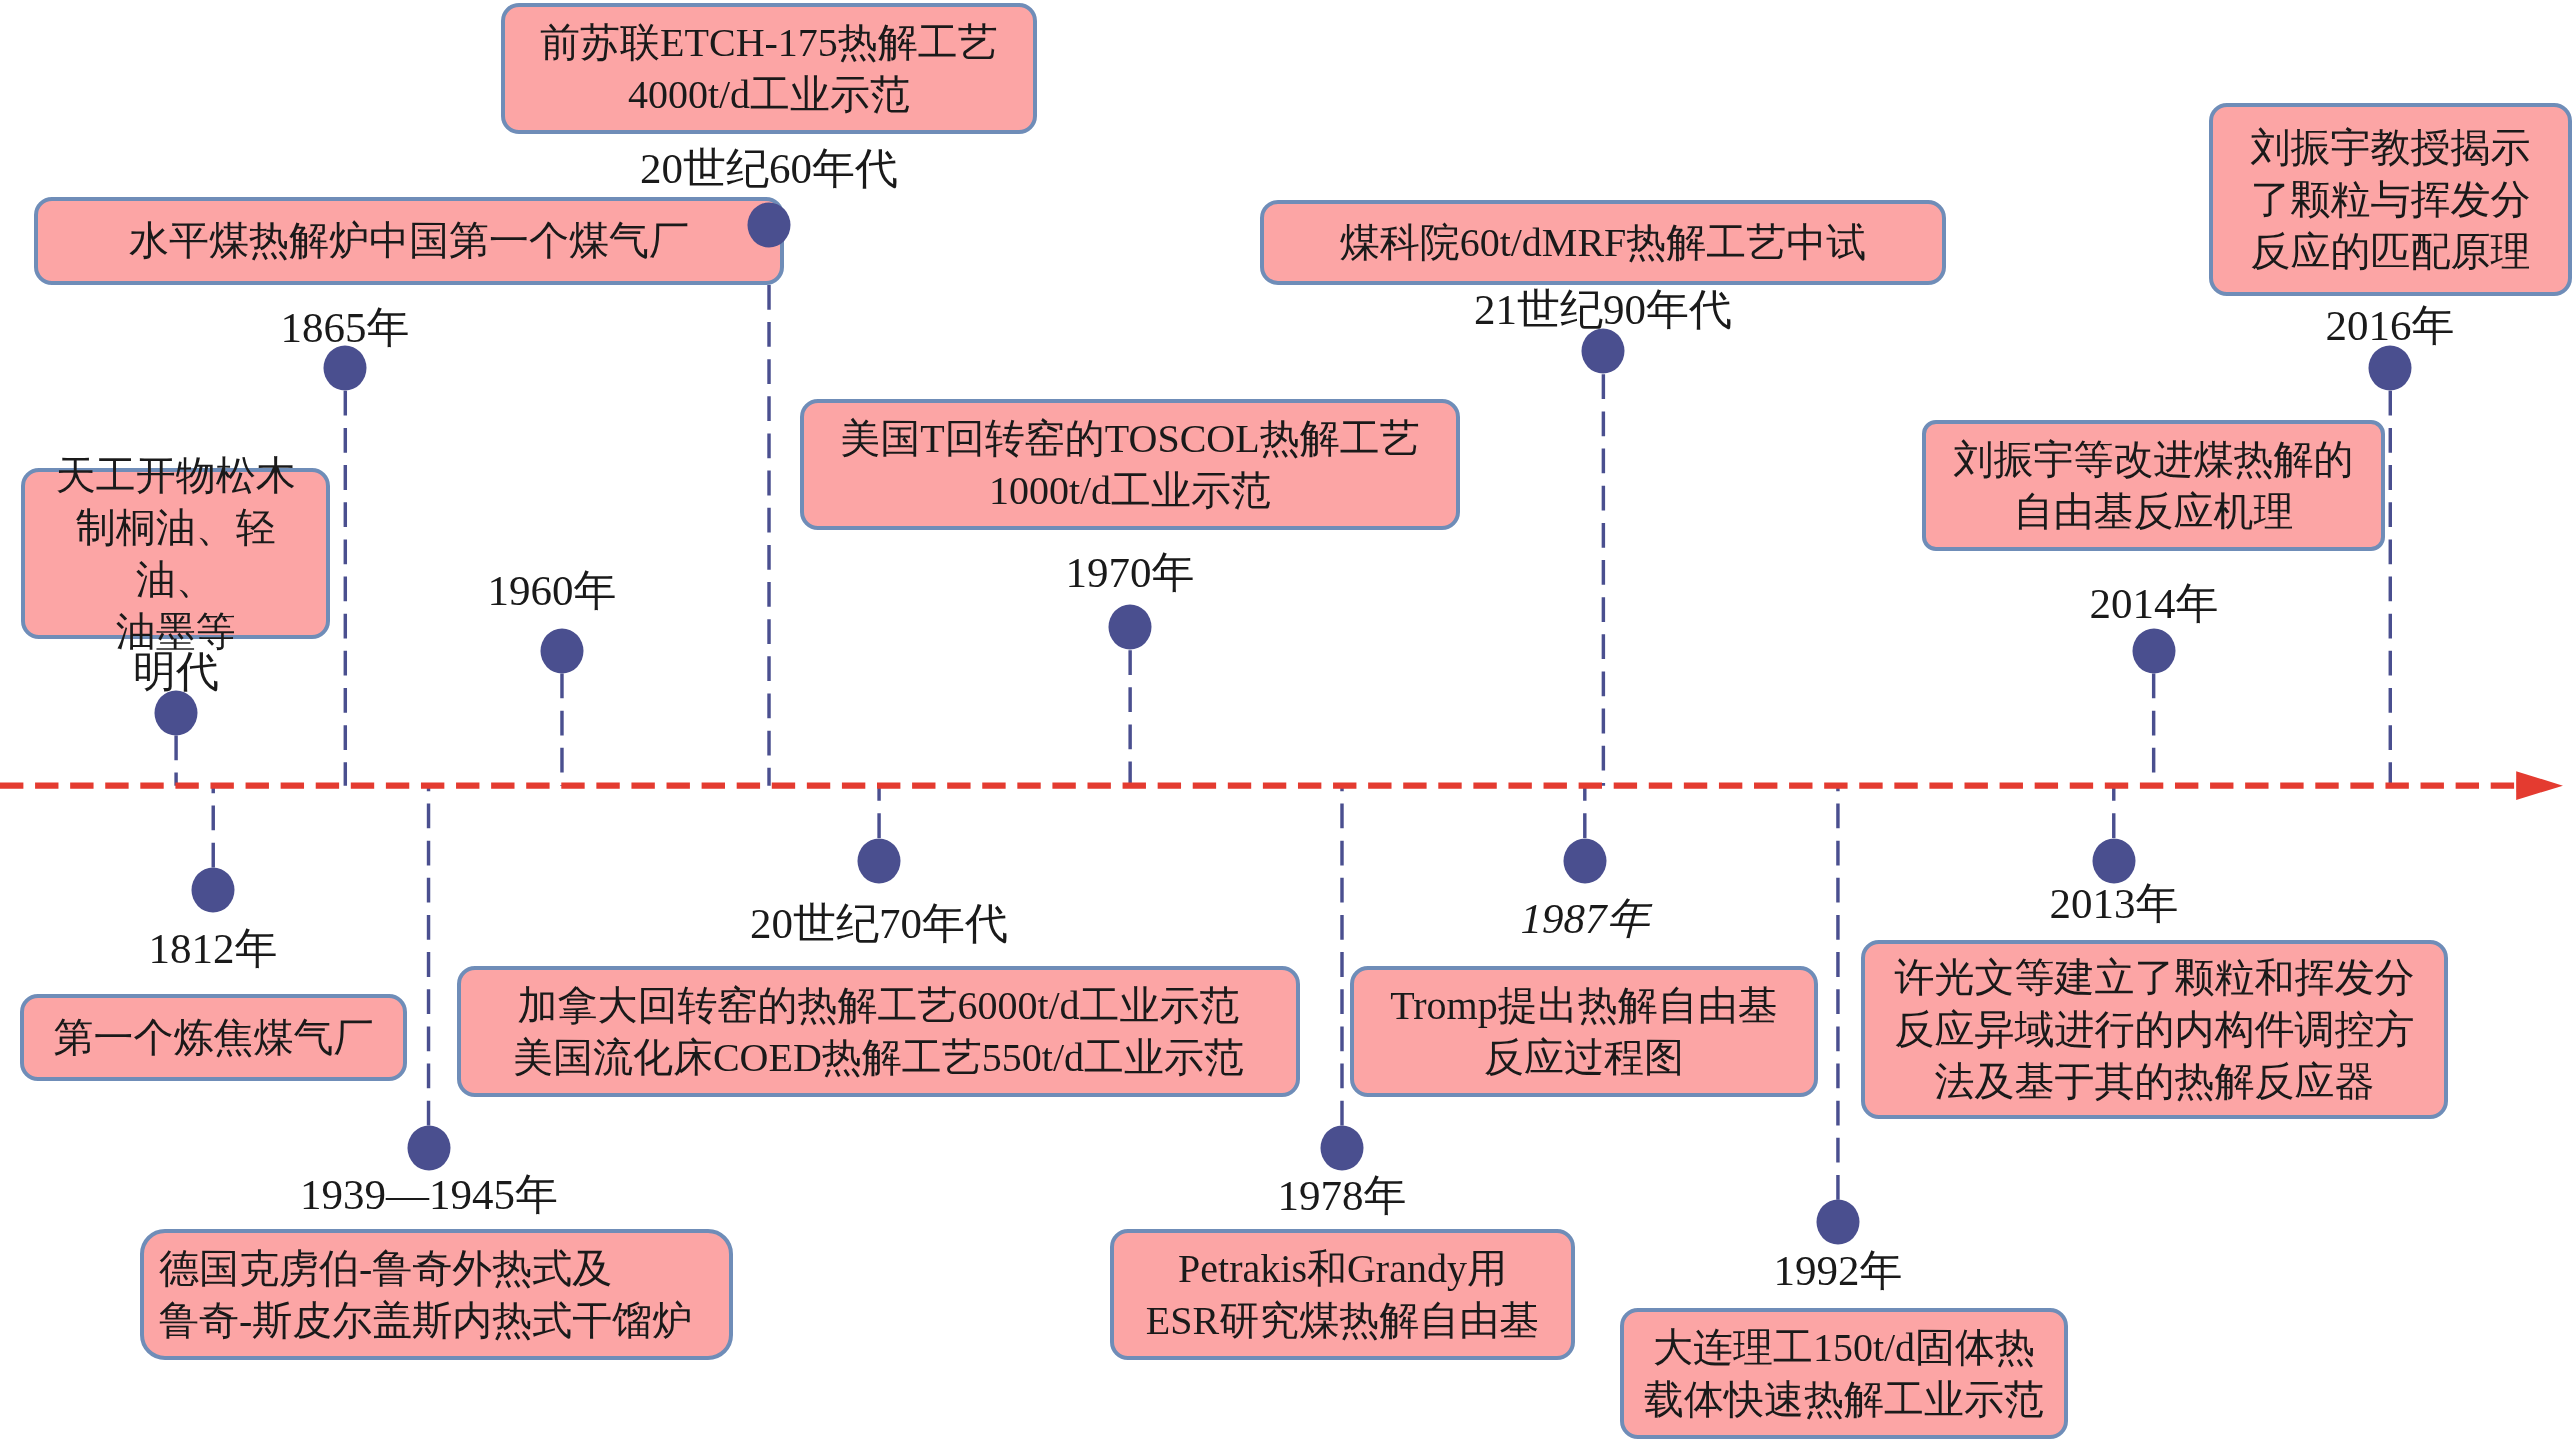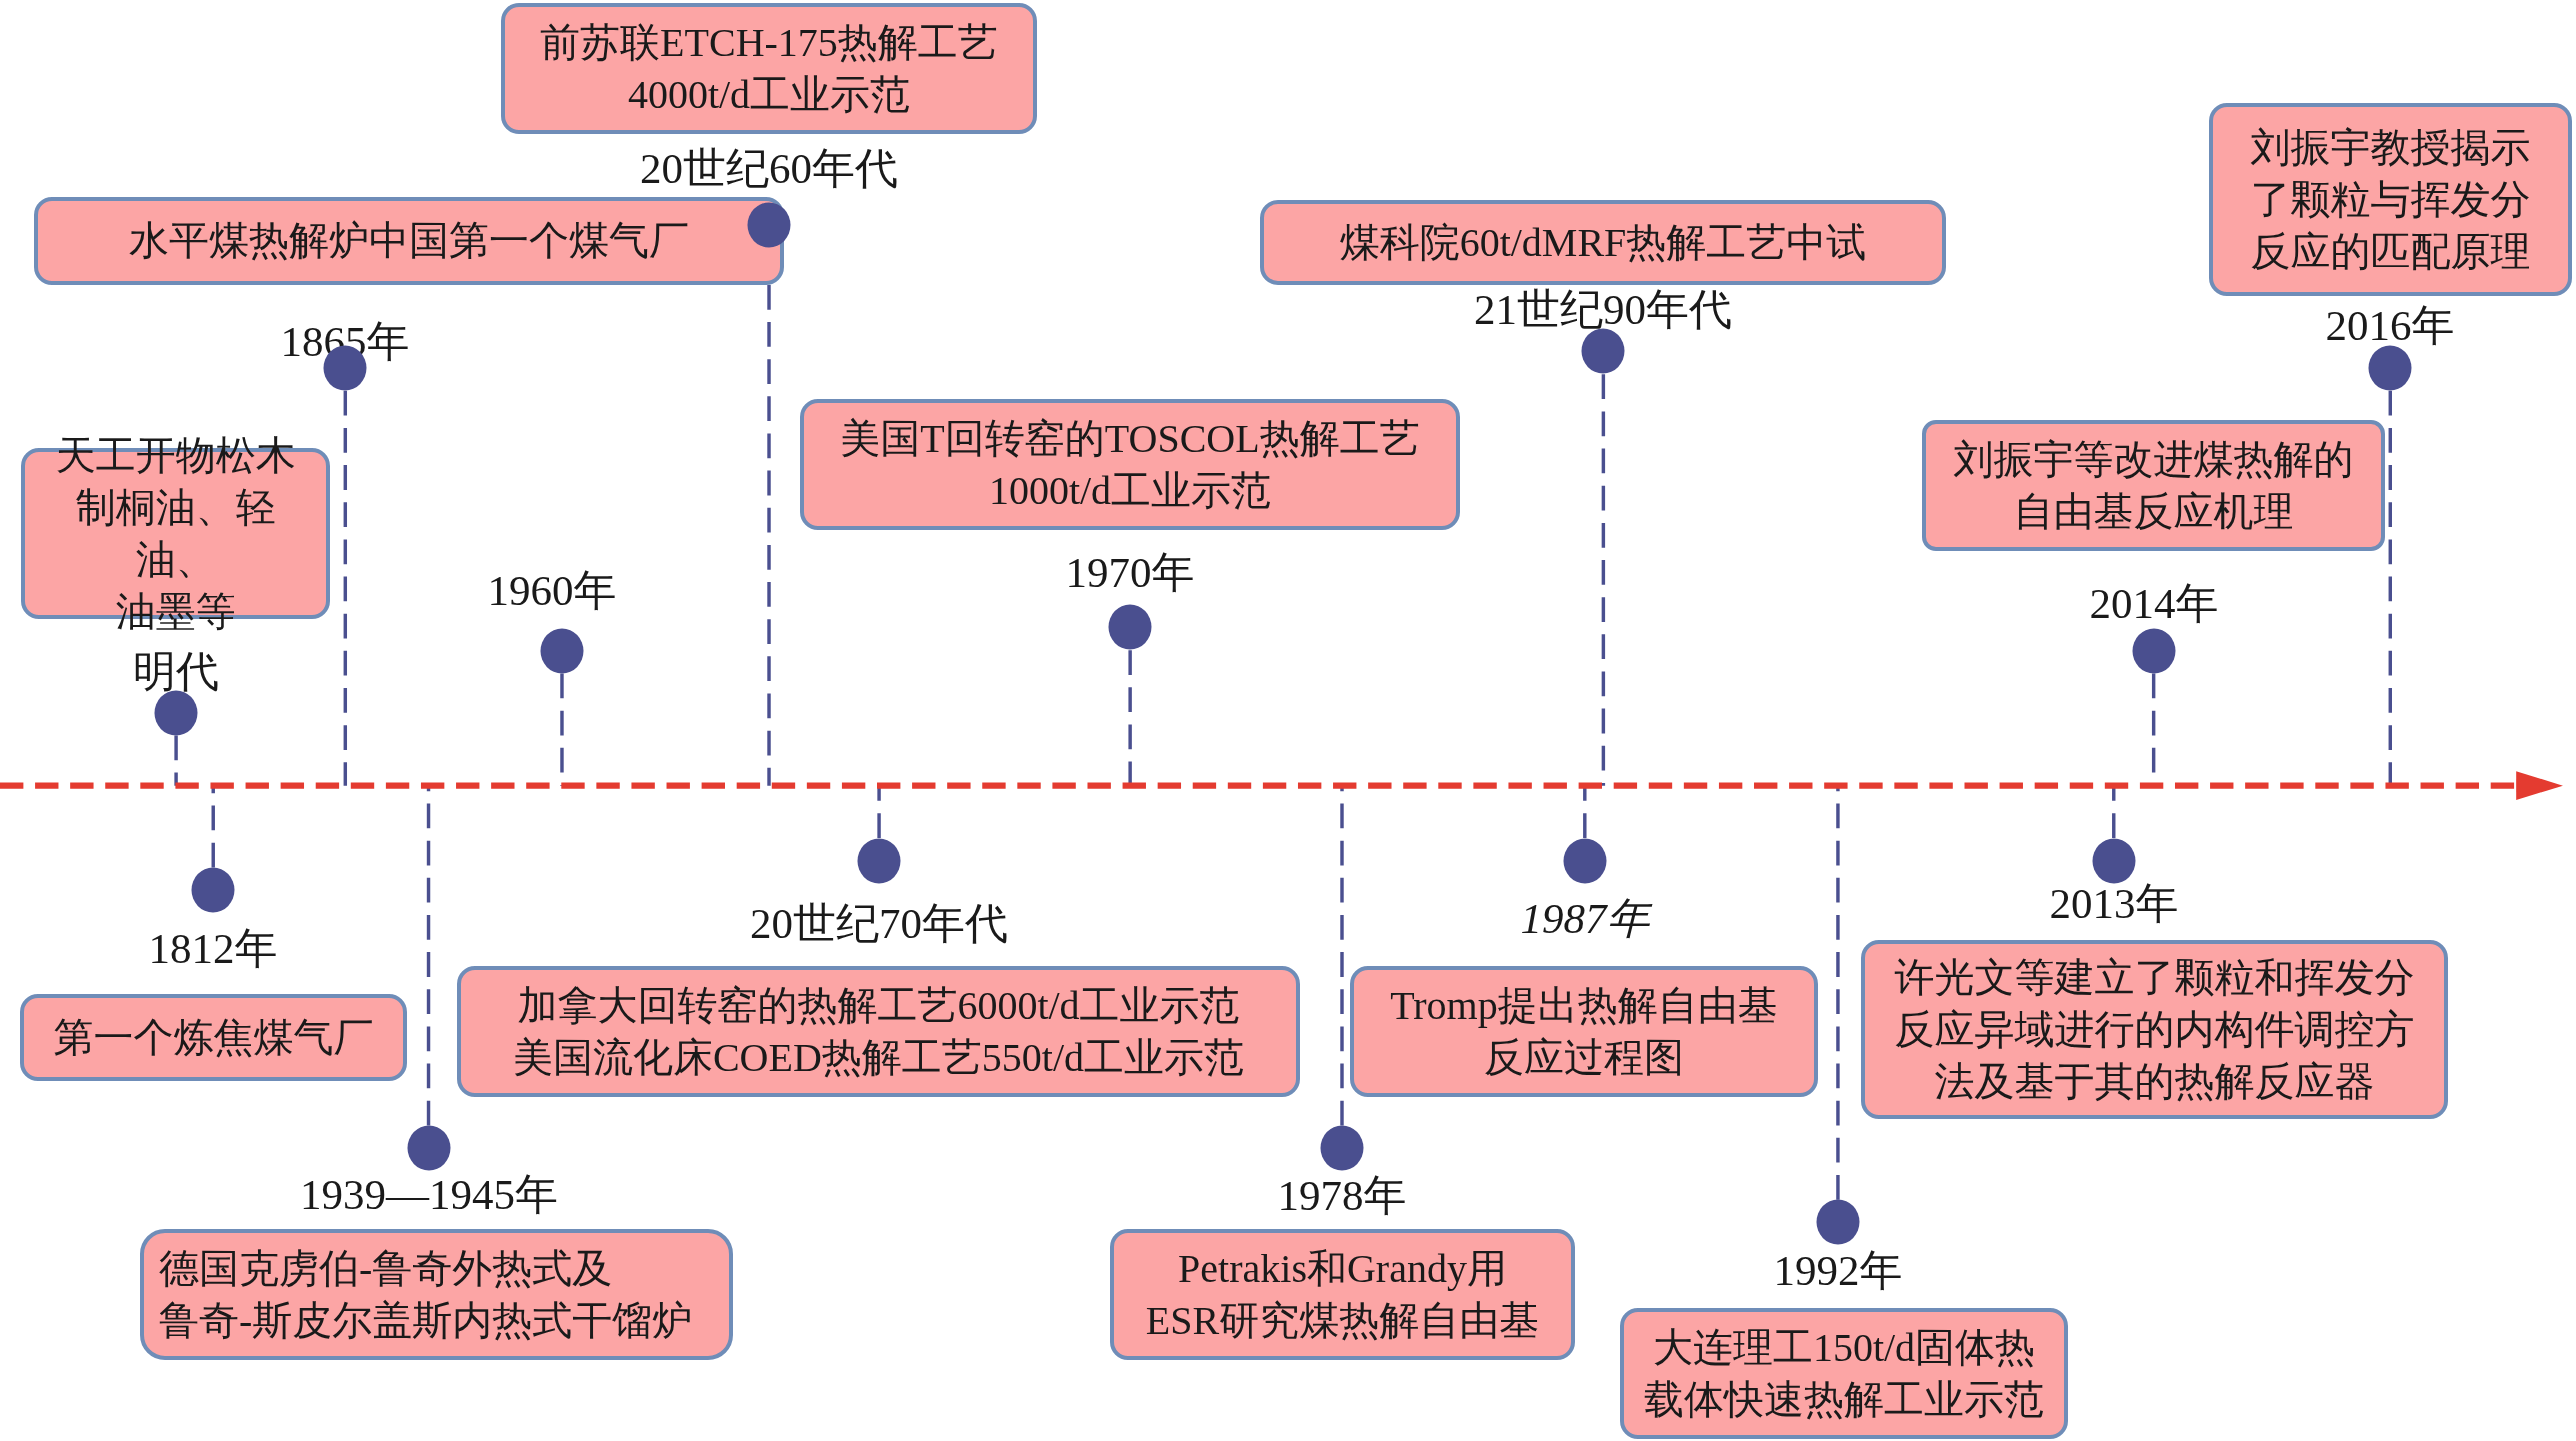--- a/index.html
+++ b/index.html
@@ -64,32 +64,32 @@
         <line x1="2331" x2="2331" y1="544" y2="1142" stroke="#4a4f8f" stroke-width="5" stroke-dasharray="36 18"></line>
         <line x1="2672" x2="2672" y1="1744" y2="1142" stroke="#4a4f8f" stroke-width="5" stroke-dasharray="36 18"></line>
         <line x1="3073" x2="3073" y1="1218" y2="1142" stroke="#4a4f8f" stroke-width="5" stroke-dasharray="36 18"></line>
         <line x1="3131" x2="3131" y1="979" y2="1142" stroke="#4a4f8f" stroke-width="5" stroke-dasharray="36 18"></line>
         <line x1="3475" x2="3475" y1="568" y2="1142" stroke="#4a4f8f" stroke-width="5" stroke-dasharray="36 18"></line>
       </g>
     <line id="axis" x1="0" y1="1142" x2="3670" y2="1142" stroke="#e43b30" stroke-width="9" stroke-dasharray="34 17"></line>
     <polygon points="3658,1121 3726,1142 3658,1163" fill="#e43b30"></polygon>
   </svg>
 
-  <div class="box" style="left:21.3px;top:448px;width:309px;height:171px;">天工开物松木
+  <div class="box" style="left:21.3px;top:468px;width:309px;height:171px;">天工开物松木
 制桐油、轻油、
 油墨等</div>
   <div class="label" style="left:176px;top:671px;">明代</div>
   <div class="dot" style="left:176px;top:713px;"></div>
 
   <div class="box" style="left:20px;top:994px;width:387px;height:87px;">第一个炼焦煤气厂</div>
   <div class="label" style="left:213px;top:948px;">1812年</div>
   <div class="dot" style="left:213px;top:890px;"></div>
 
   <div class="box" style="left:26px;top:197px;width:750px;height:88px;margin-left:8px;">水平煤热解炉中国第一个煤气厂</div>
-  <div class="label" style="left:345px;top:341px;">1865年</div>
+  <div class="label" style="left:345px;top:327px;">1865年</div>
   <div class="dot" style="left:345px;top:368px;"></div>
 
   <div class="box left" style="left:140px;top:1229px;width:593px;height:131px;">德国克虏伯-鲁奇外热式及
 鲁奇-斯皮尔盖斯内热式干馏炉</div>
   <div class="label" style="left:429px;top:1194px;">1939—1945年</div>
   <div class="dot" style="left:429px;top:1148px;"></div>
 
   <div class="label" style="left:552px;top:590px;">1960年</div>
   <div class="dot" style="left:562px;top:651px;"></div>
 

